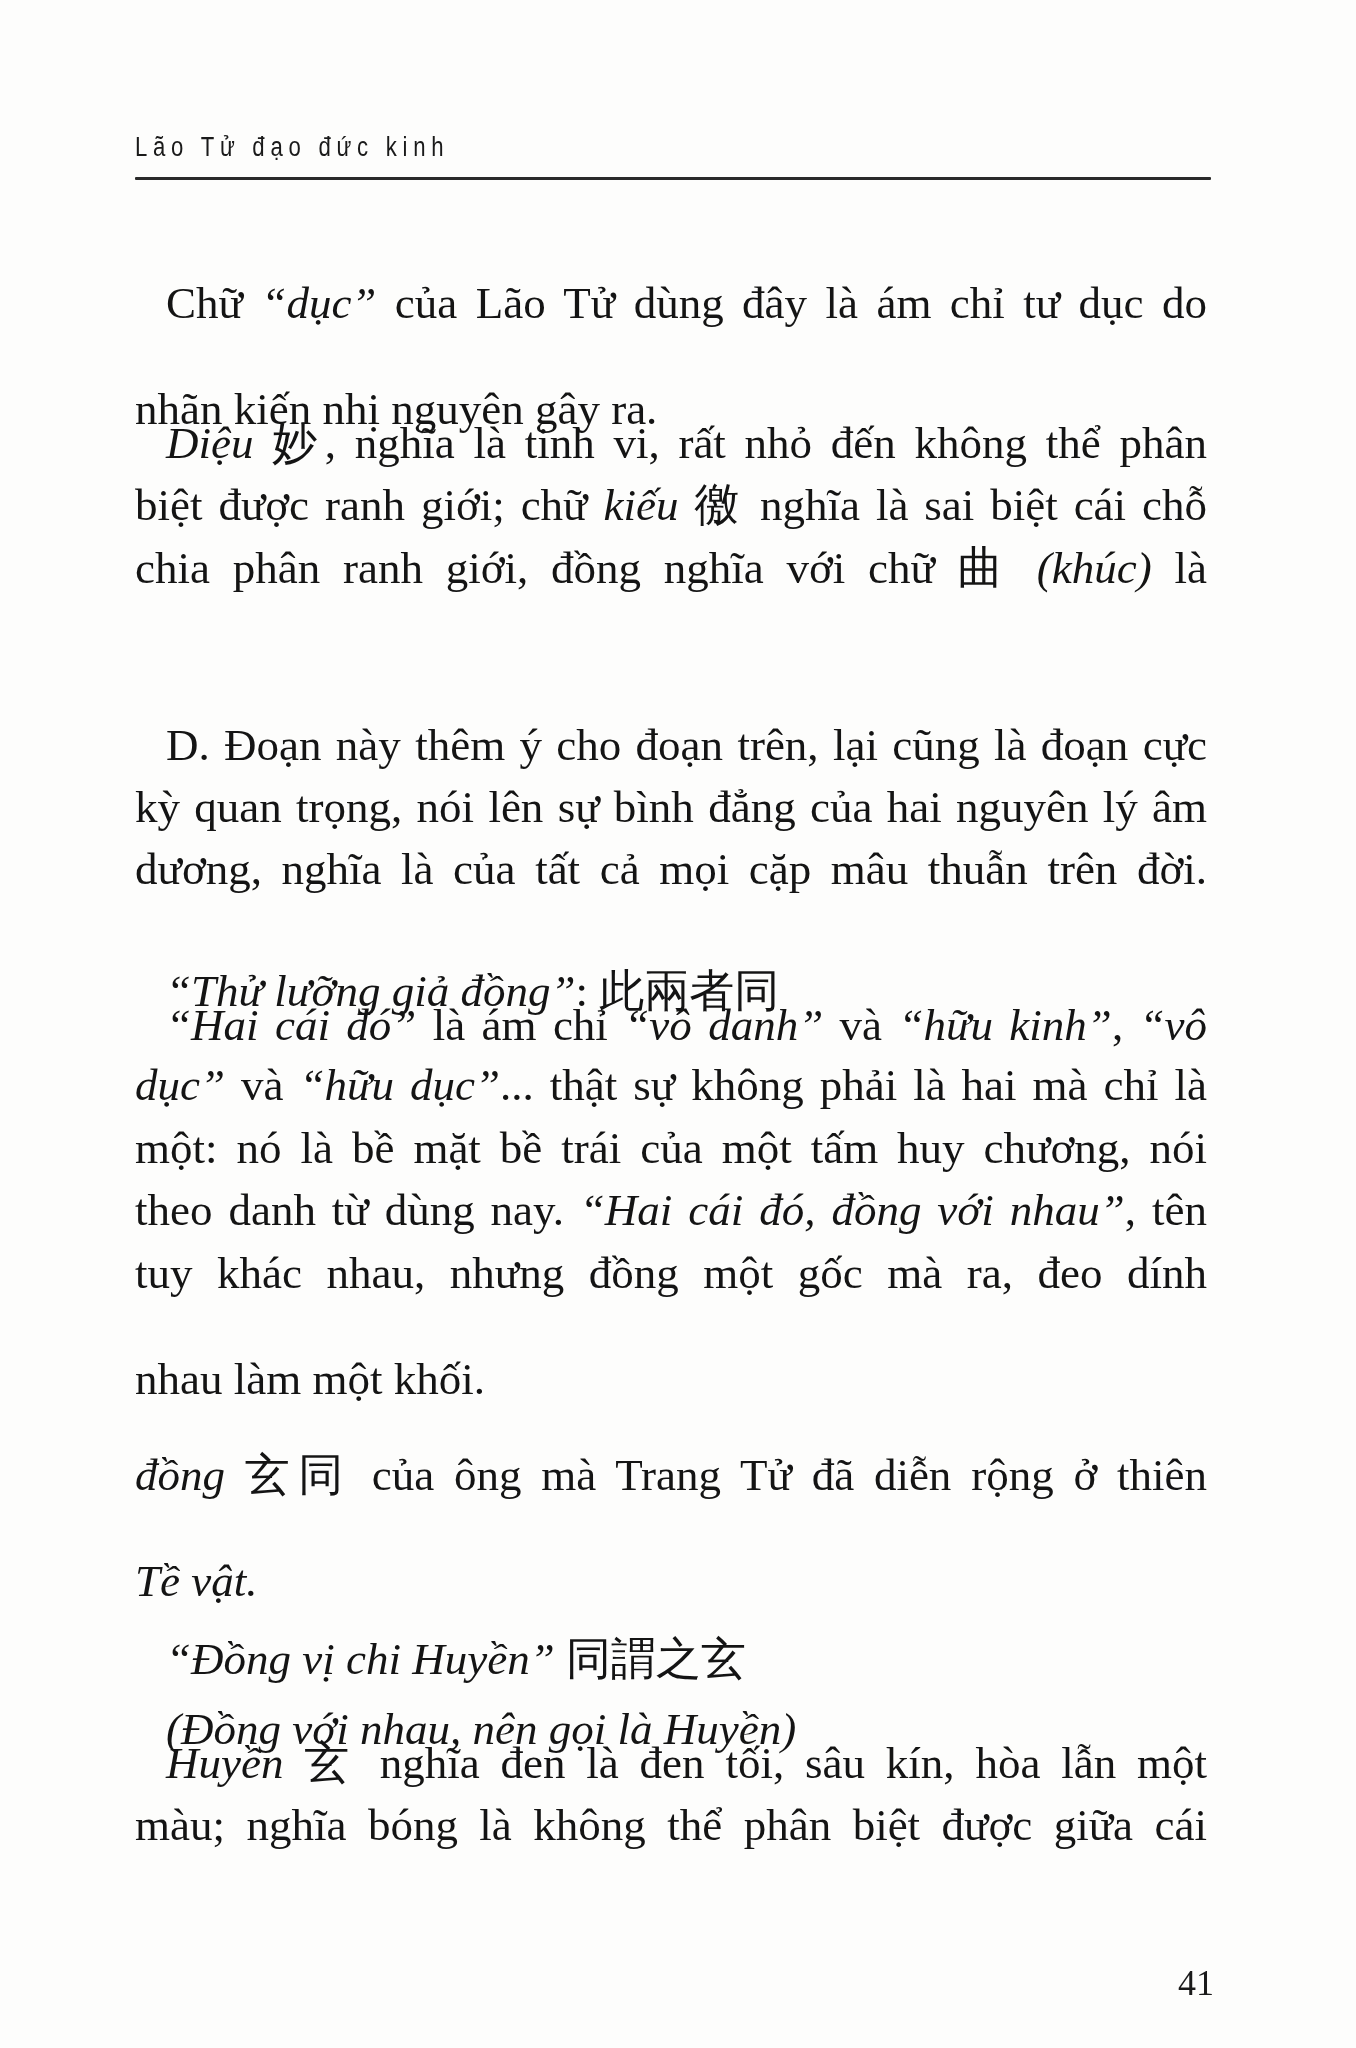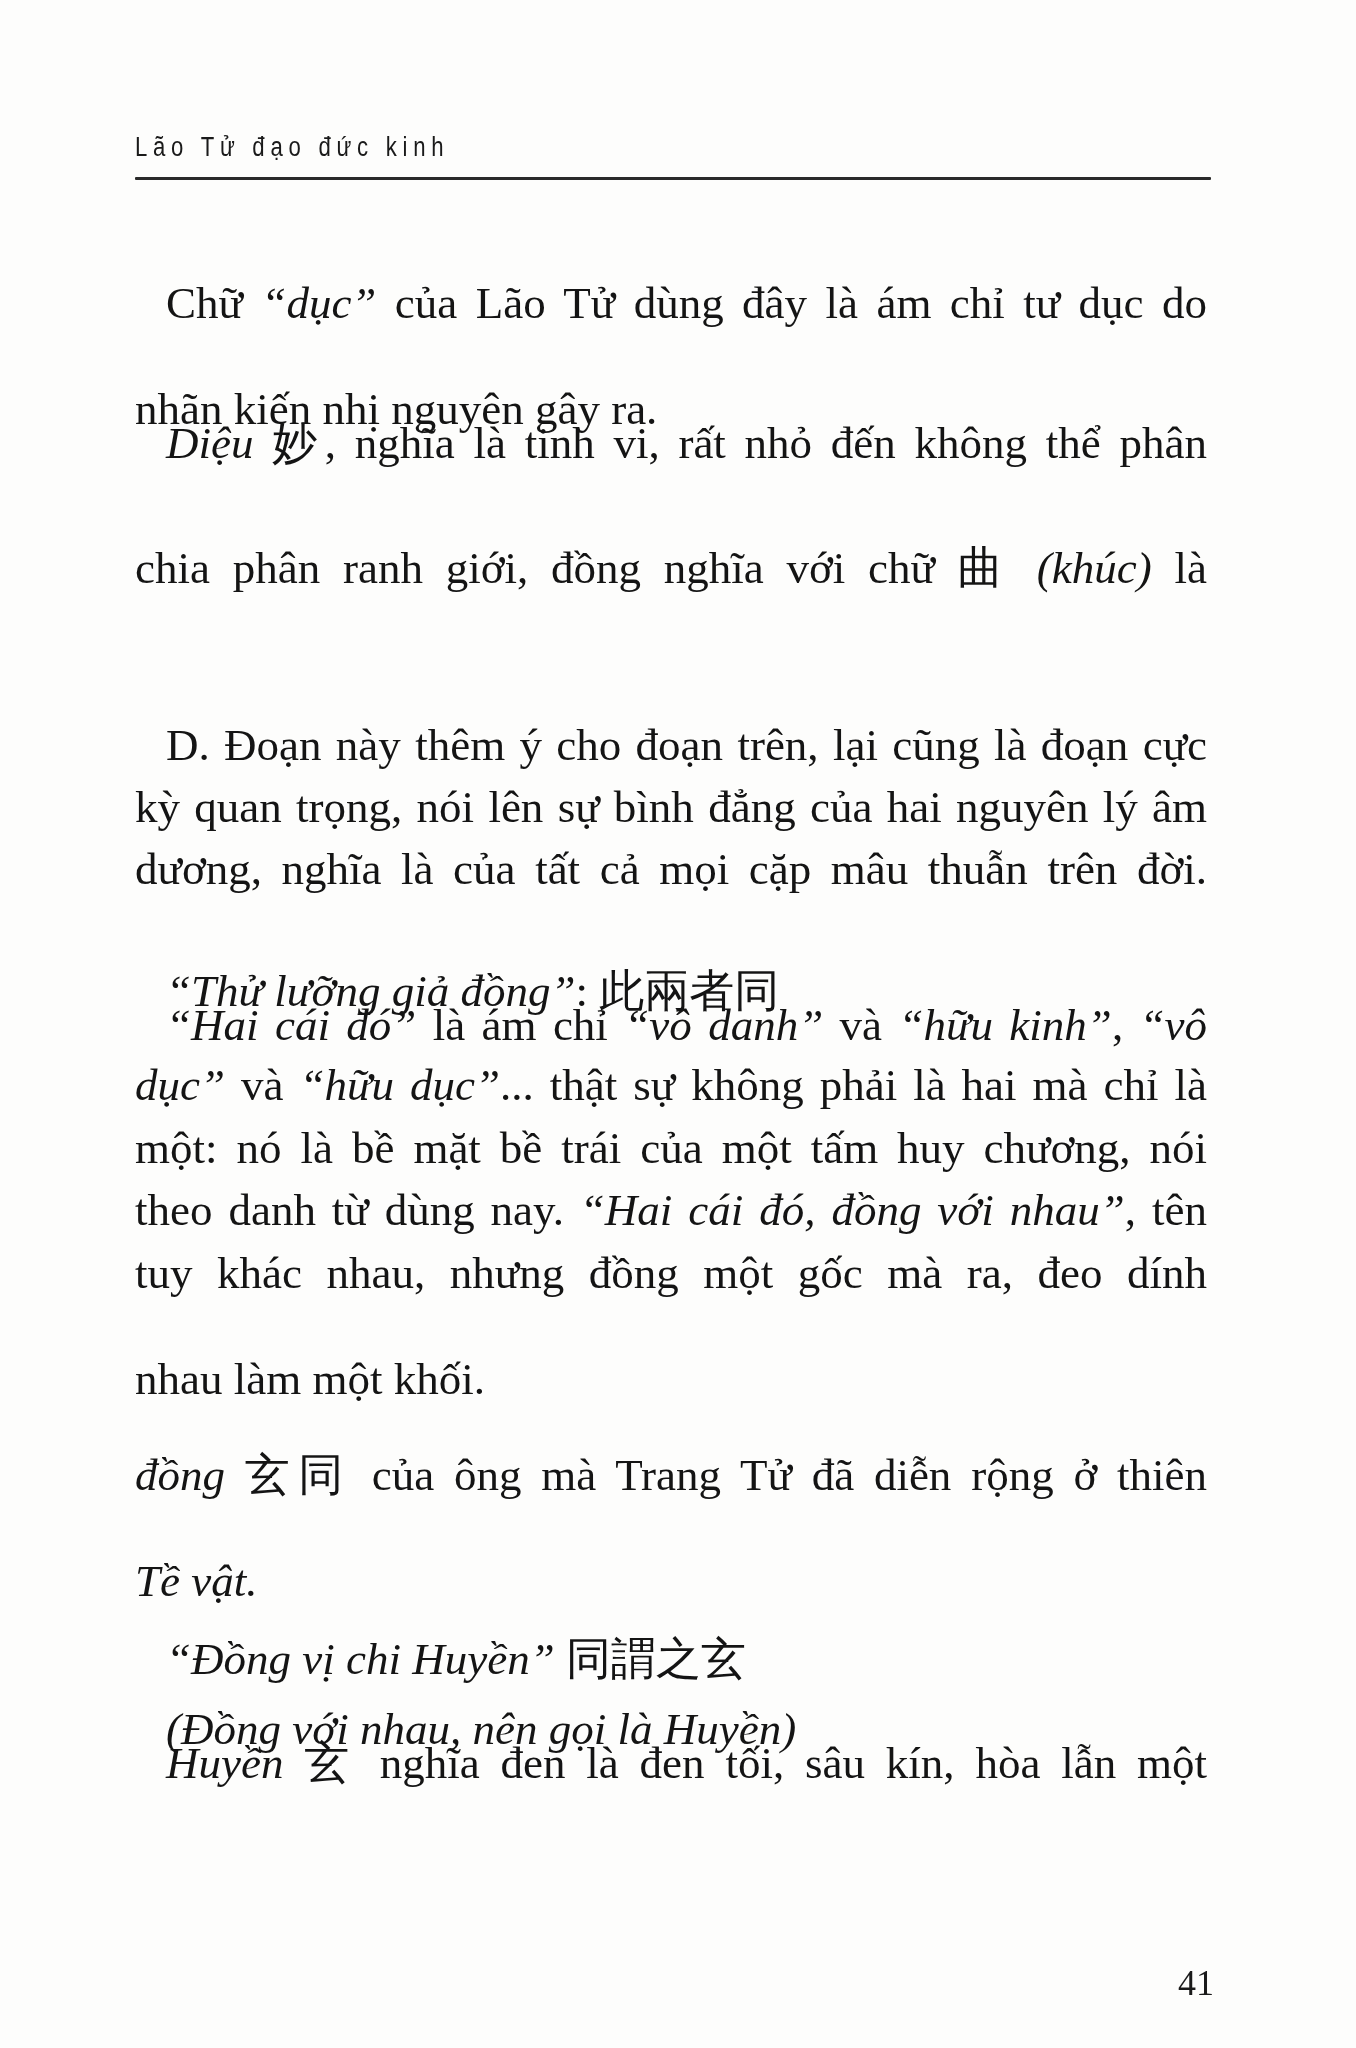--- a/index.html
+++ b/index.html
@@ -40,20 +40,21 @@
 <body>
 
 <div class="page">
   <div class="running-head">Lão Tử đạo đức kinh</div>
   <div class="rule"></div>
 
   <div class="line indent" style="top:278px"><span>Chữ </span><i>“dục”</i><span> của Lão Tử dùng đây là ám chỉ tư dục do</span></div>
   <div class="line last" style="top:340px"><span>nhãn kiến nhị nguyên gây ra.</span></div>
 
   <div class="line indent" style="top:418px"><i>Diệu</i><span> 妙, nghĩa là tinh vi, rất nhỏ đến không thể phân</span></div>
+  <div class="line" style="top:480px"><span>biệt được ranh giới; chữ </span><i>kiếu</i><span> 徼 nghĩa là sai biệt cái chỗ</span></div>
   <div class="line" style="top:543px"><span>chia phân ranh giới, đồng nghĩa với chữ 曲 </span><i>(khúc)</i><span> là</span></div>
 
   <div class="line indent" style="top:720px"><span>D. Đoạn này thêm ý cho đoạn trên, lại cũng là đoạn cực</span></div>
   <div class="line" style="top:782px"><span>kỳ quan trọng, nói lên sự bình đẳng của hai nguyên lý âm</span></div>
   <div class="line" style="top:844px"><span>dương, nghĩa là của tất cả mọi cặp mâu thuẫn trên đời.</span></div>
 
   <div class="line indent last" style="top:922px"><i>“Thử lưỡng giả đồng”</i><span>: 此兩者同</span></div>
 
   <div class="line indent" style="top:1000px"><i>“Hai cái đó”</i><span> là ám chỉ </span><i>“vô danh”</i><span> và </span><i>“hữu kinh”</i><span>, </span><i>“vô</i></div>
   <div class="line" style="top:1060px"><i>dục”</i><span> và </span><i>“hữu dục”</i><span>... thật sự không phải là hai mà chỉ là</span></div>
@@ -63,15 +64,16 @@
   <div class="line last" style="top:1310px"><span>nhau làm một khối.</span></div>
 
   <div class="line" style="top:1450px"><i>đồng</i><span> 玄同 của ông mà Trang Tử đã diễn rộng ở thiên</span></div>
   <div class="line last" style="top:1512px"><i>Tề vật.</i></div>
 
   <div class="line indent last" style="top:1590px"><i>“Đồng vị chi Huyền”</i><span> 同謂之玄</span></div>
 
   <div class="line indent last" style="top:1660px"><i>(Đồng với nhau, nên gọi là Huyền)</i></div>
 
   <div class="line indent" style="top:1738px"><i>Huyền</i><span> 玄 nghĩa đen là đen tối, sâu kín, hòa lẫn một</span></div>
+  <div class="line" style="top:1800px"><span>màu; nghĩa bóng là không thể phân biệt được giữa cái</span></div>
 
   <div class="page-number">41</div>
 </div>
 
 </body></html>

